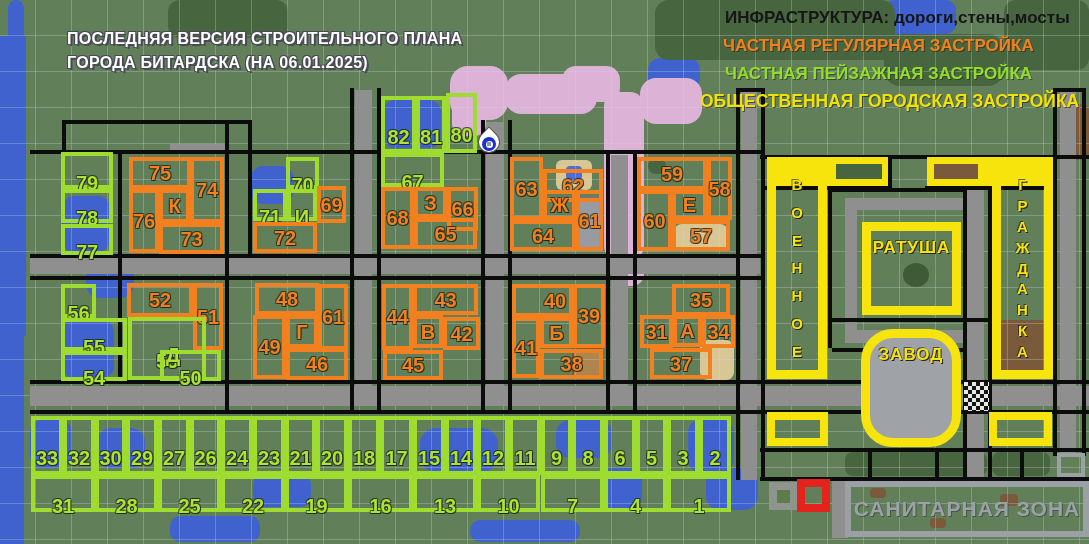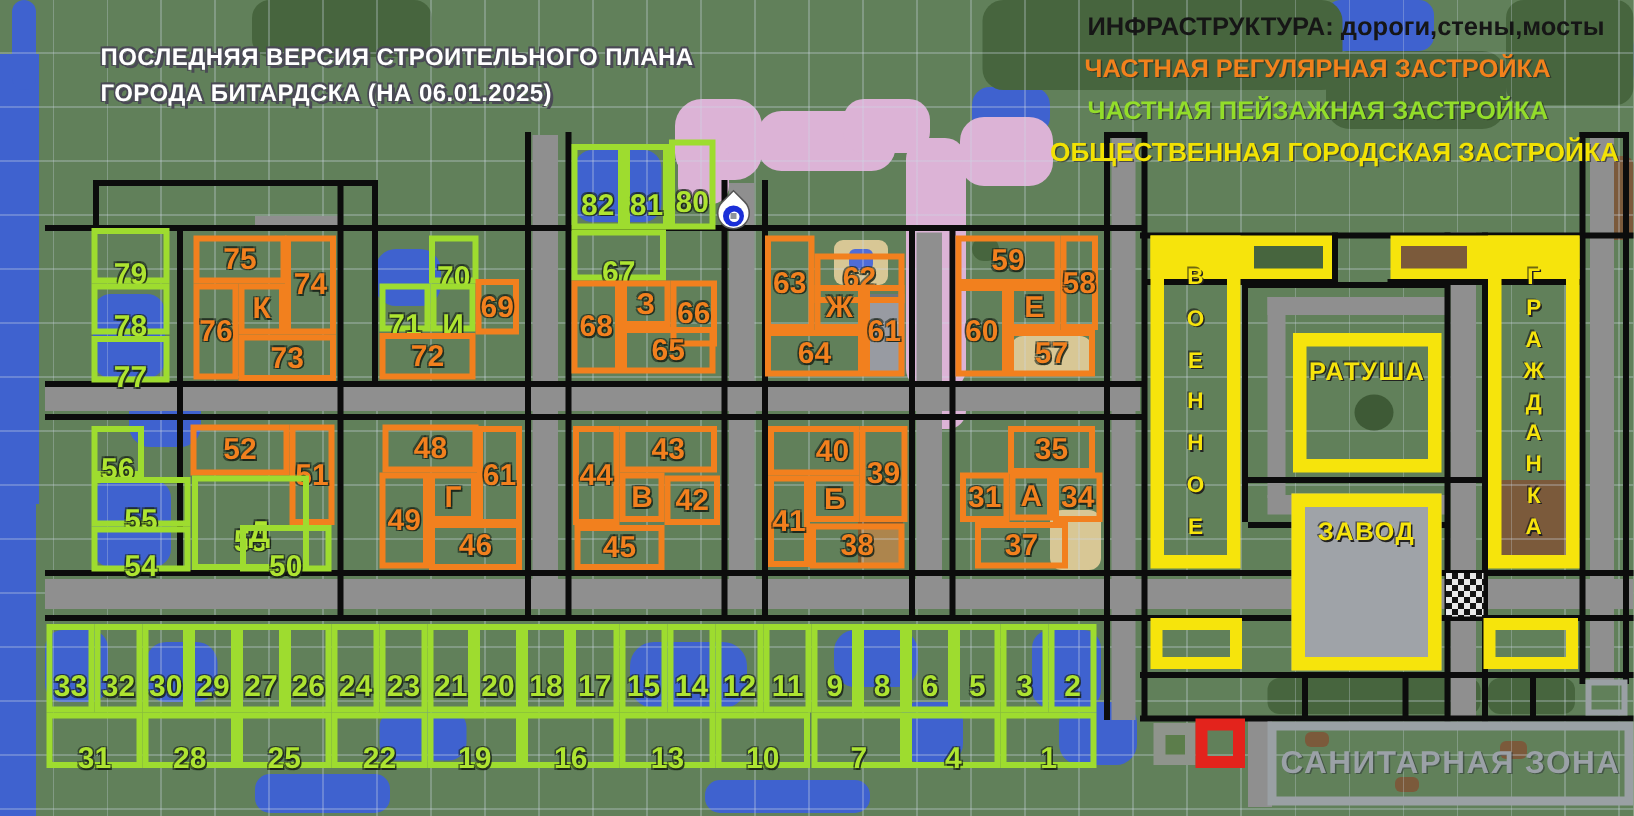--- a/index.html
+++ b/index.html
@@ -183,21 +183,21 @@
         <span>Н</span>
         <span>Н</span>
         <span>О</span>
         <span>Е</span>
       </div>
   </div>
   <div class="zone-box" style="left:862px;top:222px;width:99px;height:93px;">
     <div class="zone-label">РАТУША</div>
     <div class="tree"></div>
   </div>
-  <div class="zone-box" id="zone-zavod" style="left:861px;top:329px;width:100px;height:118px;">
+  <div class="zone-box" id="zone-zavod" style="left:861px;top:329px;width:100px;height:118px;border-radius:32px;">
     <div class="zone-label">ЗАВОД</div>
   </div>
   <div class="zone-band" style="left:927px;top:157px;width:126px;height:29px;">
     <div class="band-inner dirt" style="left:7px;top:7px;width:44px;height:15px;"></div>
   </div>
   <div class="zone-col" style="left:992px;top:157px;width:61px;height:222px;">
     <div class="vletters" id="civ-letters">
         <span>Г</span>
         <span>Р</span>
         <span>А</span>

